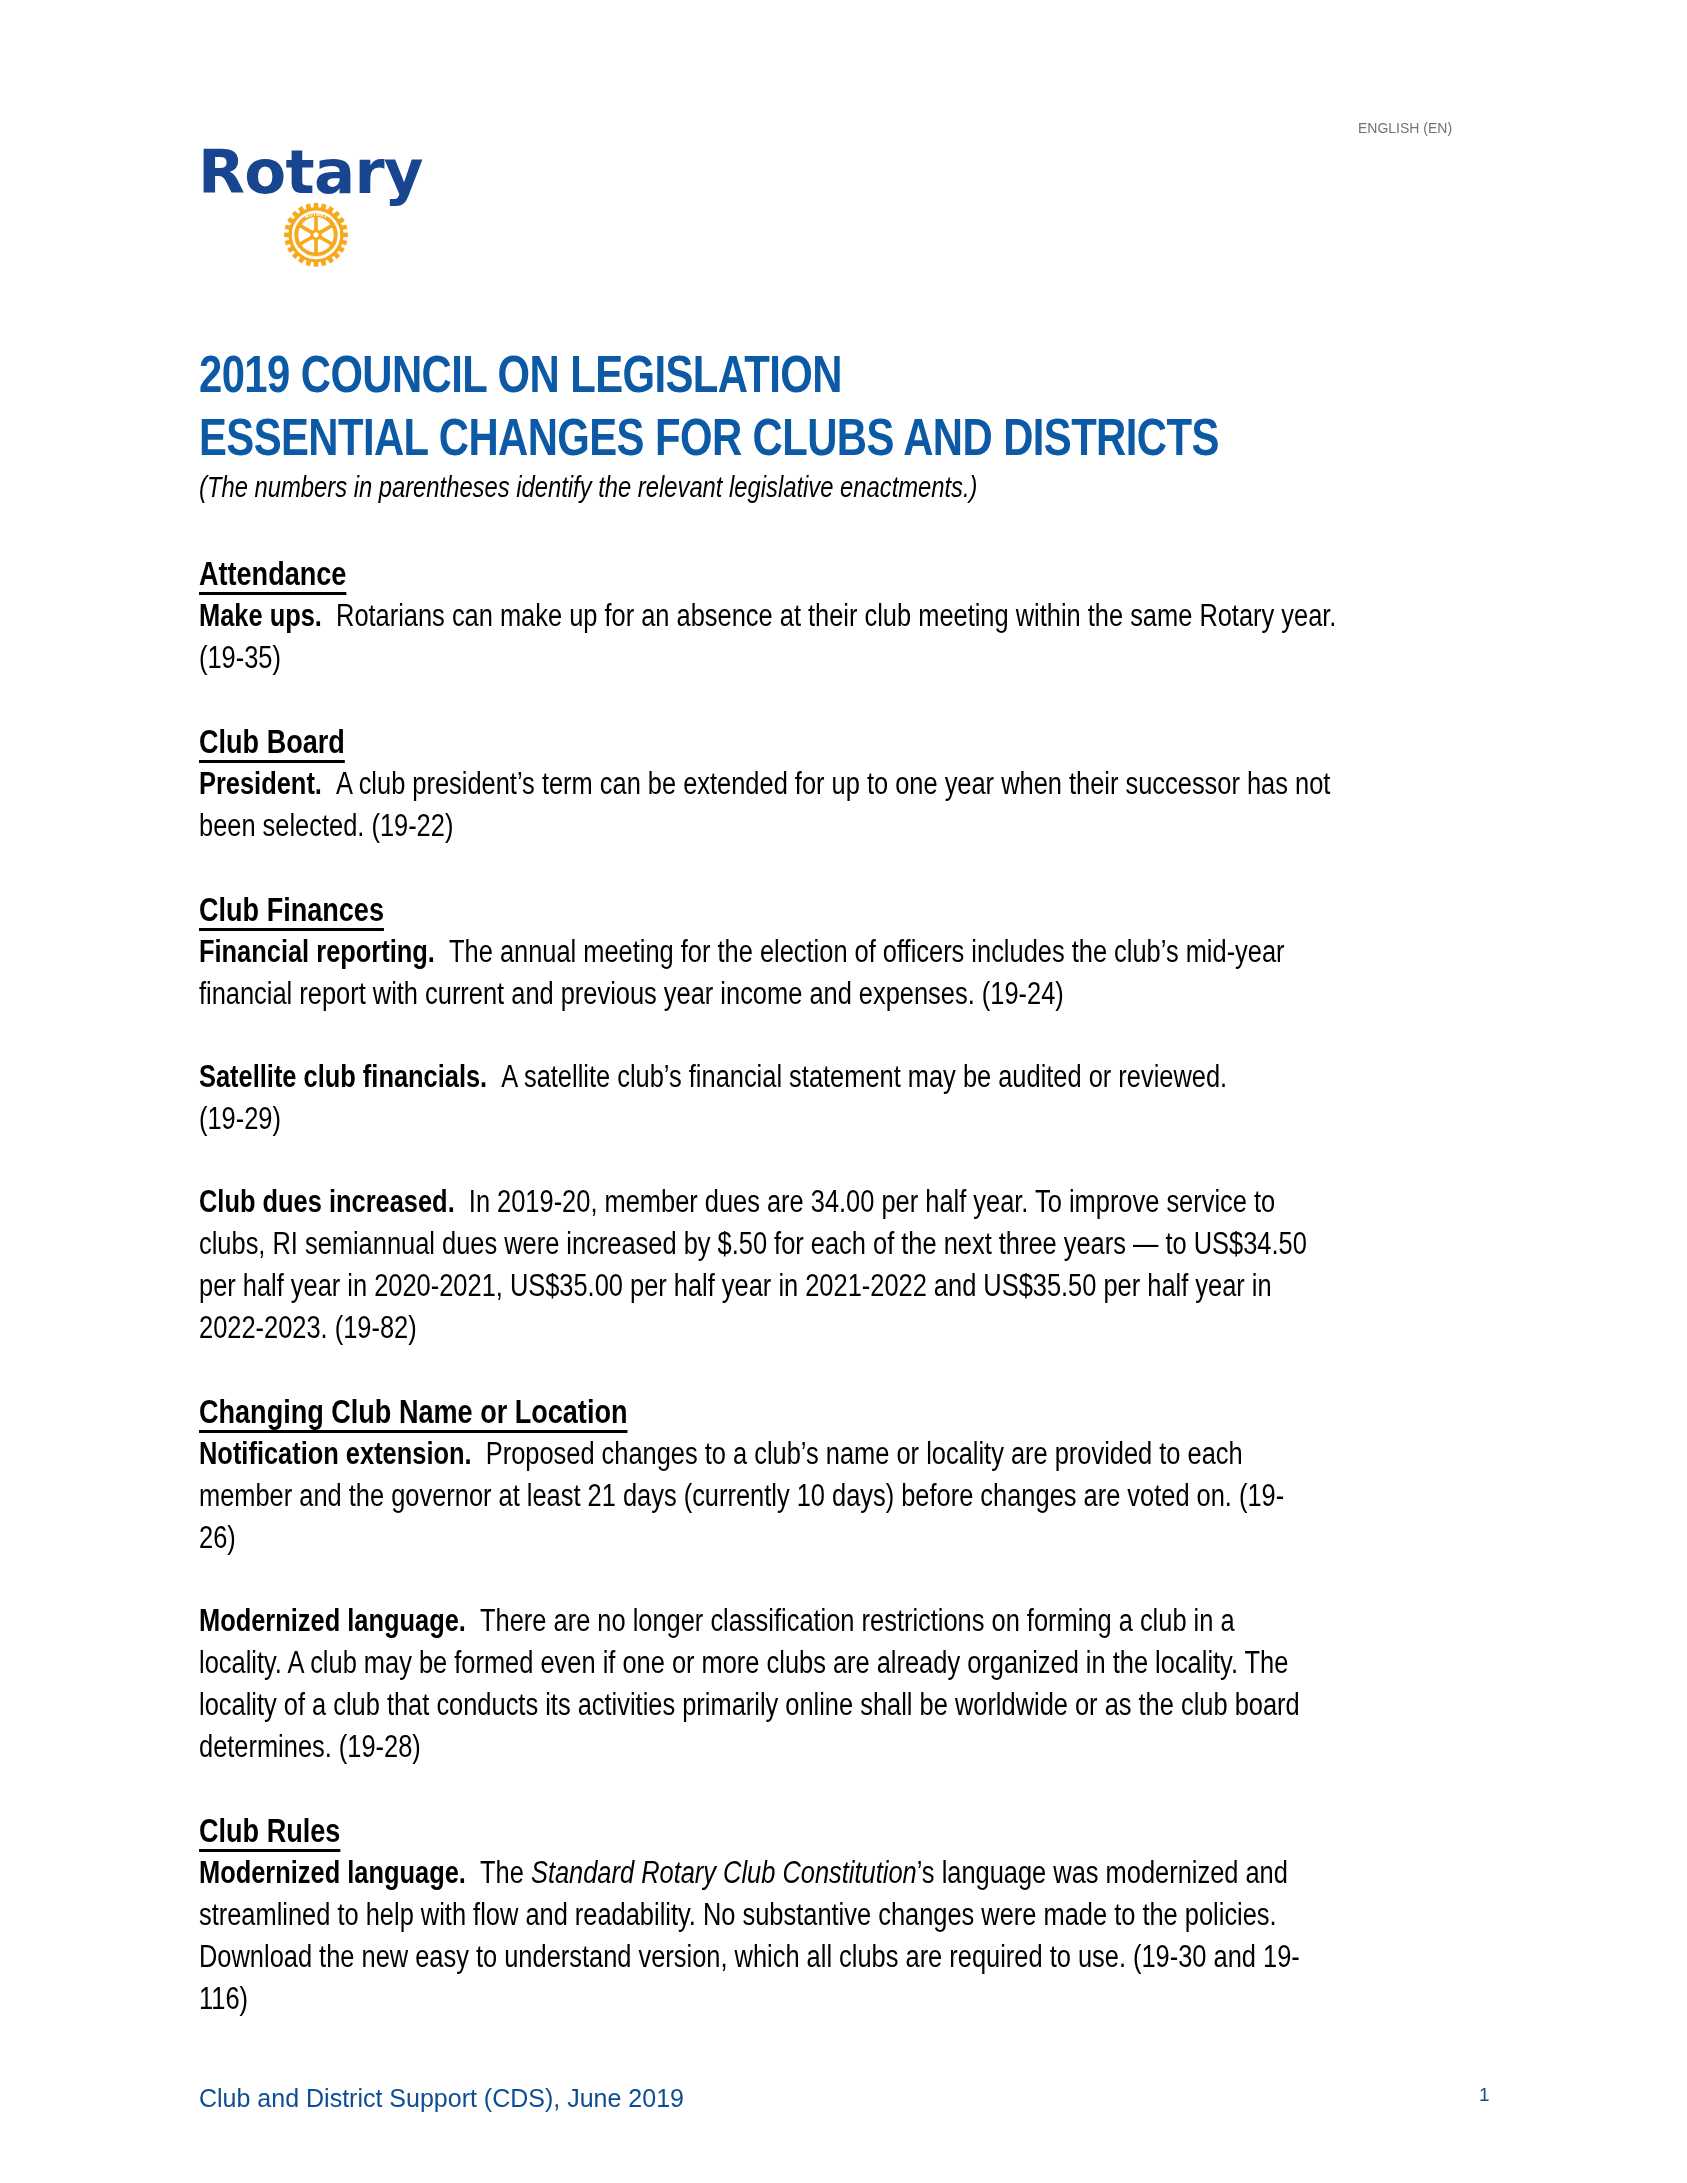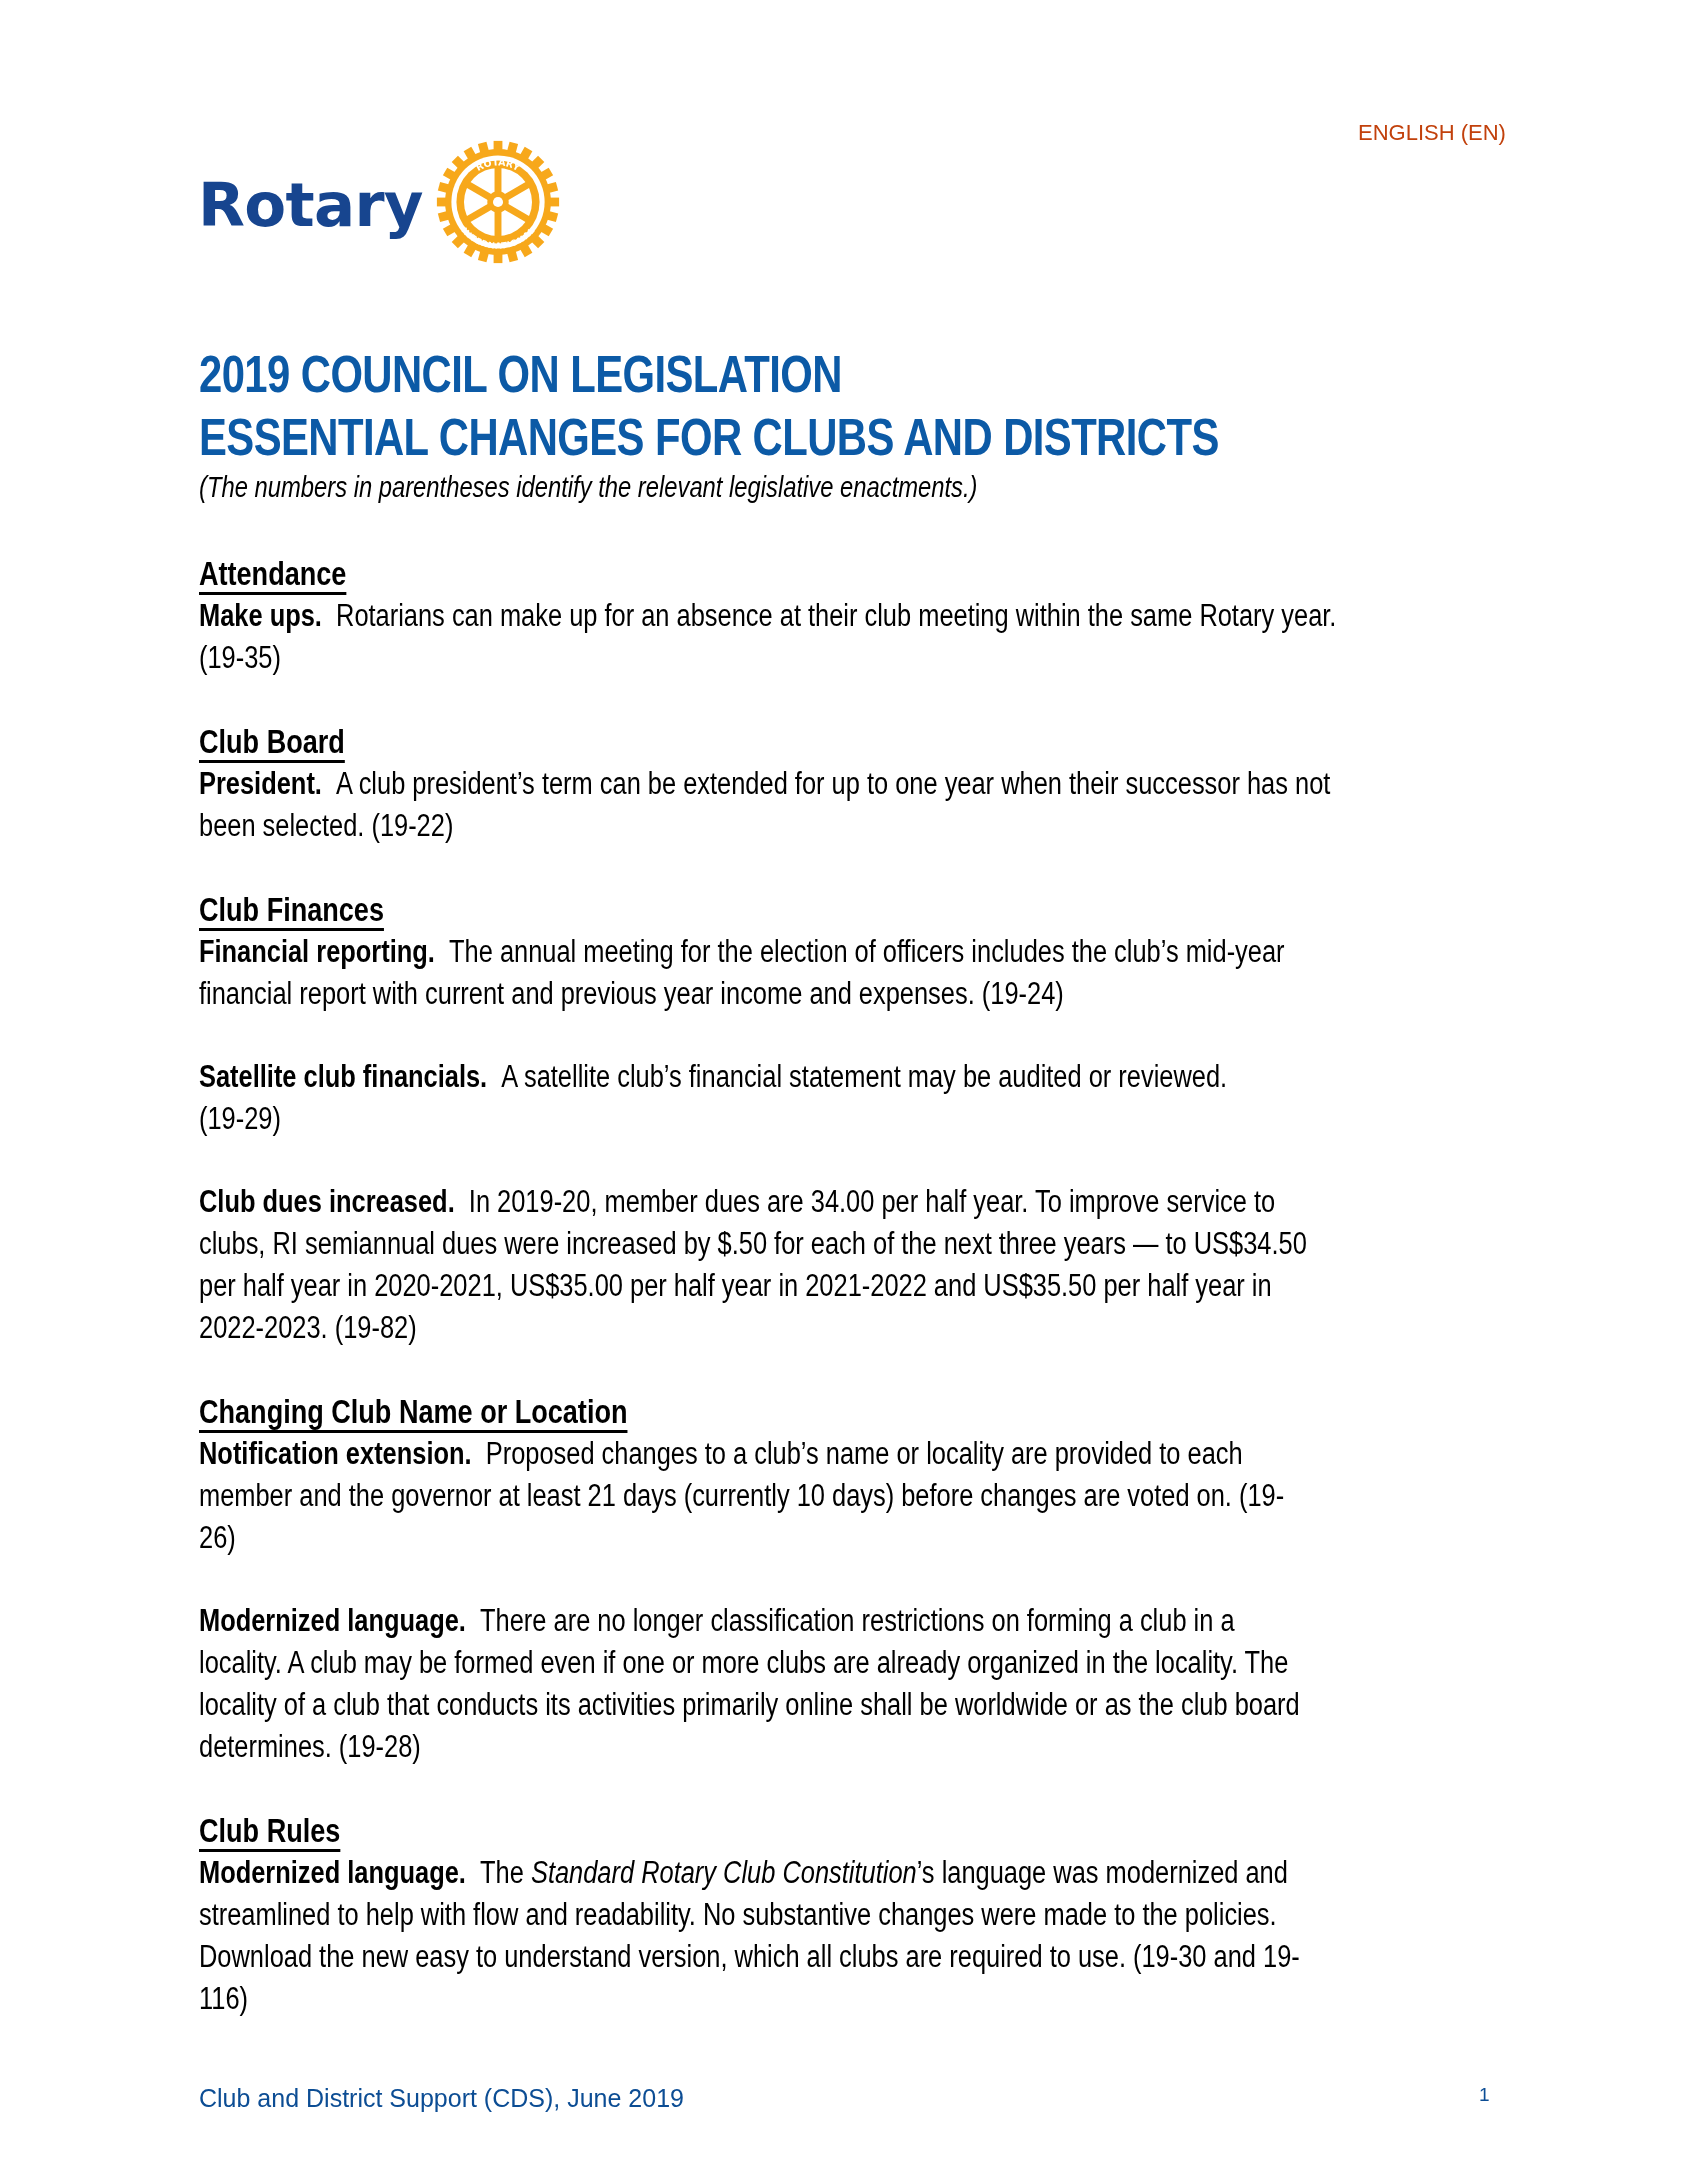--- a/index.html
+++ b/index.html
@@ -1,20 +1,20 @@
 <!DOCTYPE html>
 <html style="font-size:10.6px"><head>
   <meta charset="utf-8">
   <style>
     html, body { margin: 0; padding: 0; background: #ffffff; }
     body { width: 1687px; height: 2183px; position: relative; overflow: hidden;
       font-family: "Liberation Sans", sans-serif; color: #000; }
-    .lang { position: absolute; top: 120px; left: 1358px; font-size: 22px; color: #c2410c;
+    .lang { position: absolute; top: 120px; left: 1358px; font-size: 14px; color: #737373;
       font-family: "Liberation Sans", sans-serif; }
-    .logo { position: absolute; left: 198px; top: 136px; height: 132px; display: flex; align-items: center; }
+    .logo { position: absolute; left: 198px; top: 136px; height: 132px; display: flex; align-items: center; flex-direction: column; }
     .logo-word { font-family: "DejaVu Sans", sans-serif; font-weight: bold; font-size: 61px; color: #17458f;
       letter-spacing: -0.7px; line-height: 1; margin-right: 12px; margin-top: 5.3px; }
     .logo-wheel { width: 126px; height: 126px; }
     .title { position: absolute; left: 199px; top: 343px; color: #0c5aa6; font-weight: bold;
       font-size: 51px; line-height: 63px; letter-spacing: -0.7px; transform: scaleX(0.82); transform-origin: left top; white-space: nowrap; }
     .subtitle { position: absolute; left: 199px; top: 471px; font-style: italic; font-size: 29px;
       transform: scaleX(0.82); transform-origin: left top; white-space: nowrap; }
     .content { position: absolute; left: 199px; top: 553px; width: 1654px; transform: scaleX(0.82); transform-origin: left top; }
     .section { margin: 0; }
     .section h2 { margin: 0; font-size: 33px; font-weight: bold; text-decoration: underline;

